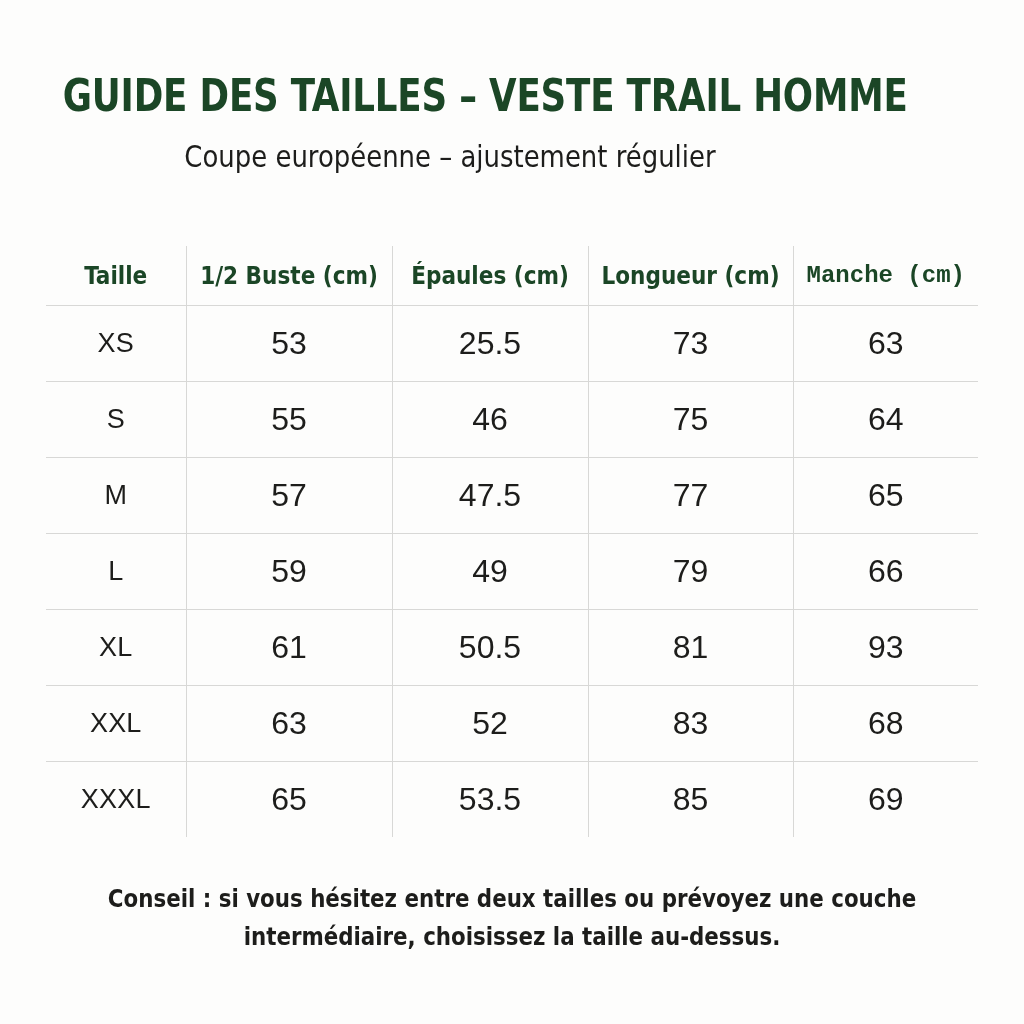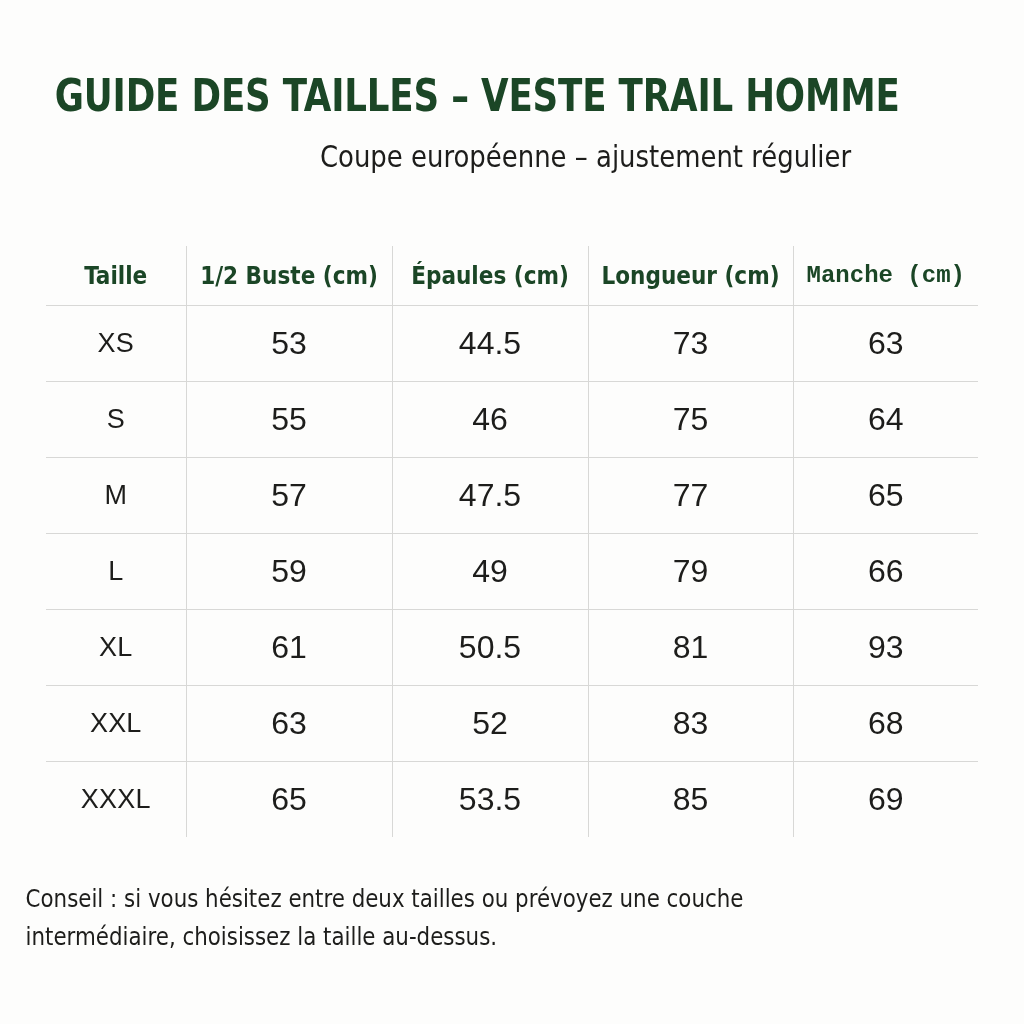--- a/index.html
+++ b/index.html
@@ -19,23 +19,23 @@
     position: relative;
     width: 1024px;
     height: 1024px;
     box-sizing: border-box;
   }
 
   
   .header {
     position: absolute;
     top: 70px;
-    left: 2px;
+    left: 10px;
     width: 880px;
-    text-align: right;
+    text-align: center;
   }
   .title {
     font-family: "DejaVu Sans Condensed", "Liberation Sans Narrow", "Liberation Sans", sans-serif;
     font-weight: 700;
     font-size: 45px;
     line-height: 52px;
     letter-spacing: -0.2px;
     color: #1b4626;
     margin: 0;
     transform: scaleX(0.88);
@@ -111,22 +111,23 @@
     letter-spacing: 0.2px;
     margin-top: 20px;
   }
 
   
   .footnote {
     position: absolute;
     left: 0;
     top: 880px;
     width: 1024px;
-    font-family: "DejaVu Sans Condensed", "Liberation Sans Narrow", "Liberation Sans", sans-serif;
-    font-weight: 400;
+    text-align: center;
+    font-family: "DejaVu Sans Condensed", "Liberation Sans Narrow", "Liberation Sans", sans-serif;
+    font-weight: 700;
     font-size: 25px;
     line-height: 38px;
     color: #1d1d1b;
   }
   .footnote .fn-line {
     display: block;
     transform: scaleX(0.95);
     transform-origin: center center;
     white-space: nowrap;
   }
@@ -156,21 +157,21 @@
           <th>1/2 Buste (cm)</th>
           <th>Épaules (cm)</th>
           <th>Longueur (cm)</th>
           <th>Manche (cm)</th>
         </tr>
       </thead>
       <tbody>
         <tr>
           <td class="size-cell">XS</td>
           <td>53</td>
-          <td>44.5</td>
+          <td>25.5</td>
           <td>73</td>
           <td>63</td>
         </tr>
         <tr>
           <td class="size-cell">S</td>
           <td>55</td>
           <td>46</td>
           <td>75</td>
           <td>64</td>
         </tr>

